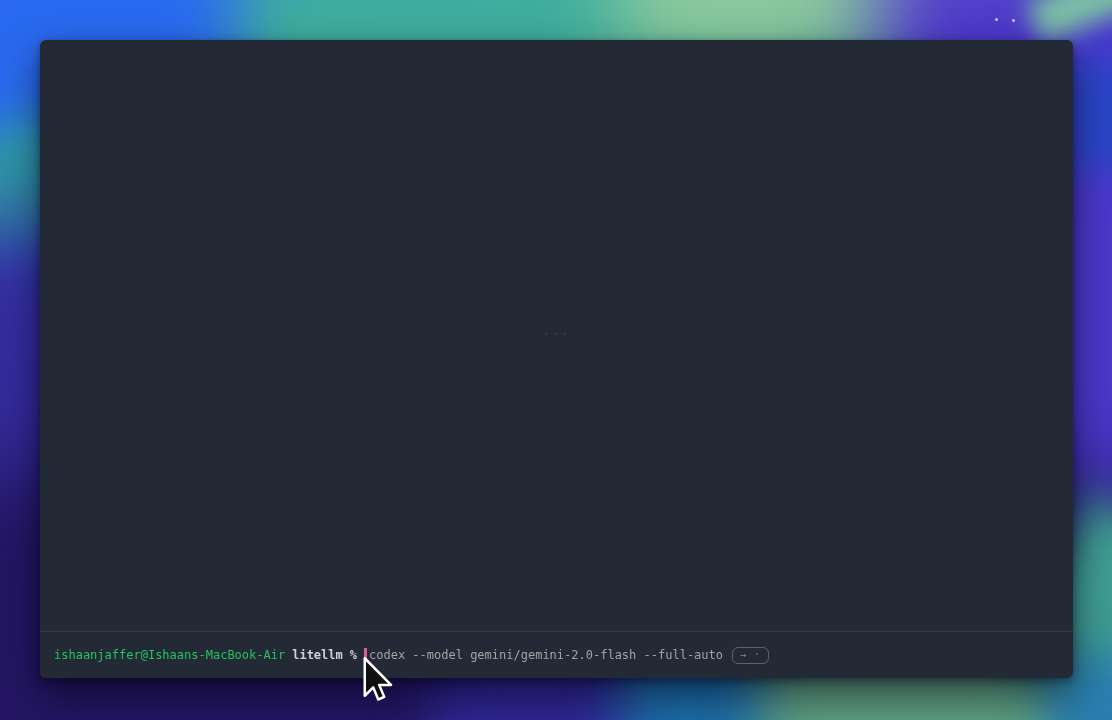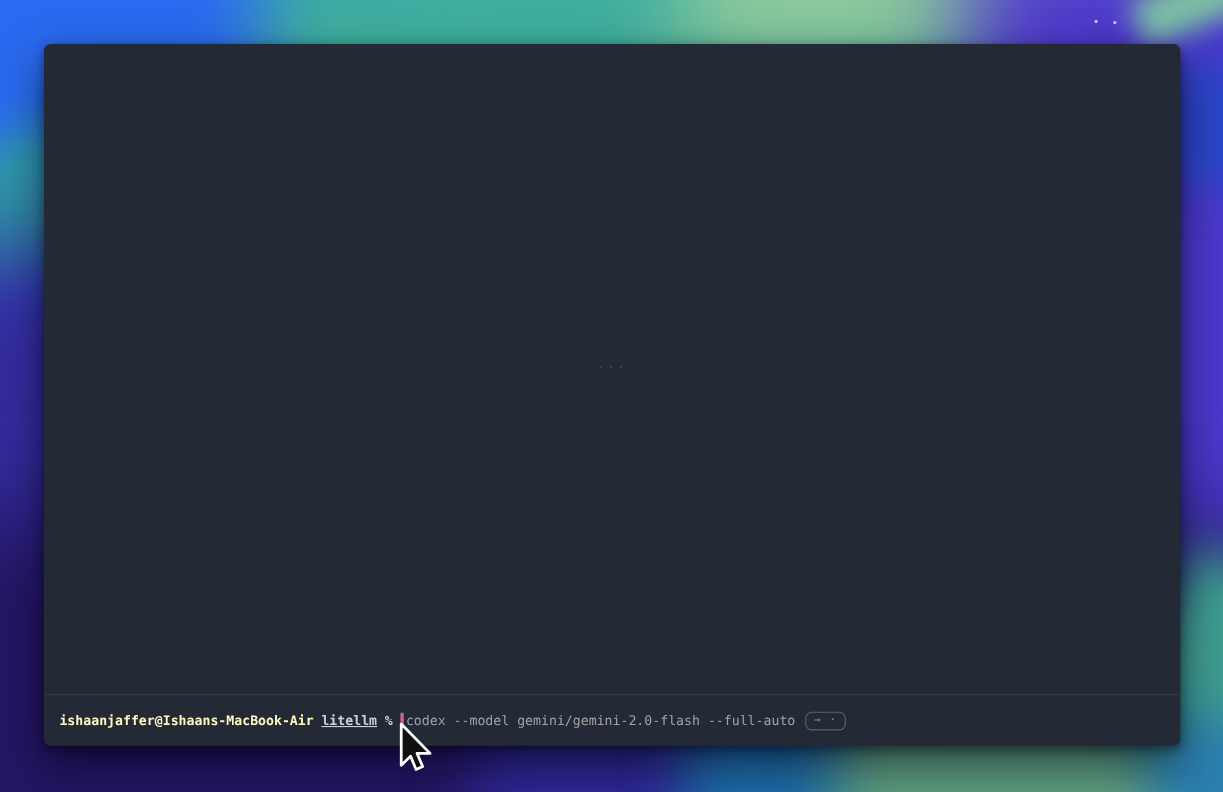--- a/index.html
+++ b/index.html
@@ -42,22 +42,22 @@
   .loading-ellipsis {
     position: absolute; left: 50%; top: 284px; transform: translateX(-50%);
     color: #3f4654; font-size: 12px; letter-spacing: 2px; user-select: none;
   }
   .input-separator { flex: 0 0 1px; height: 1px; background: #353b48; }
 
   .command-input-line {
     flex: 0 0 46px; display: flex; align-items: center;
     padding: 0 14px; font-size: 12px; white-space: pre;
   }
-  .prompt-user-host { color: #fef9c3; font-weight: 700; }
-  .prompt-directory { color: #ccd2dd; font-weight: 700; margin-left: 7px; text-decoration: underline; }
+  .prompt-user-host { color: #22c55e; font-weight: 400; }
+  .prompt-directory { color: #ccd2dd; font-weight: 700; margin-left: 7px; }
   .prompt-symbol    { color: #ccd2dd; font-weight: 600; margin-left: 7px; }
   .text-cursor {
     width: 3px; height: 15px; background: #d75f9e;
     margin-left: 7px; margin-right: 2px; flex: 0 0 auto;
   }
   .command-suggestion { color: #a3a3a3; }
   .hint-badge {
     margin-left: 9px; display: inline-flex; align-items: center; justify-content: center;
     border: 1px solid #5a6170; border-radius: 6px; padding: 1px 7px 2px 7px;
     color: #848b99; font-size: 10px; line-height: 12px; letter-spacing: 1px;

